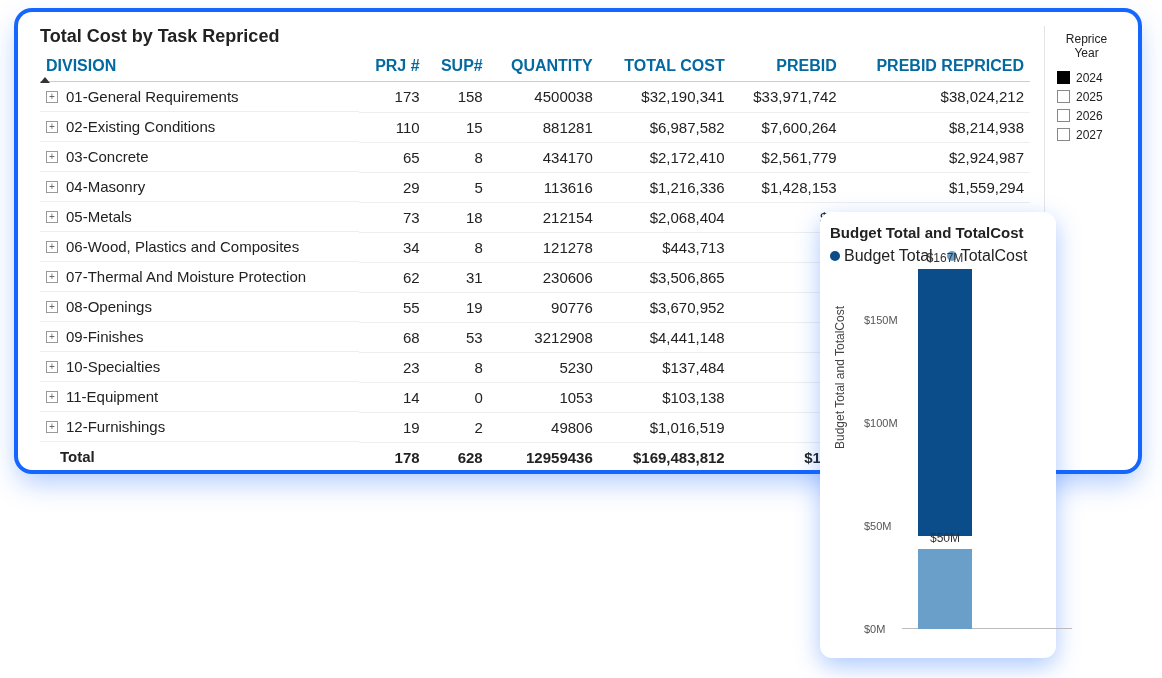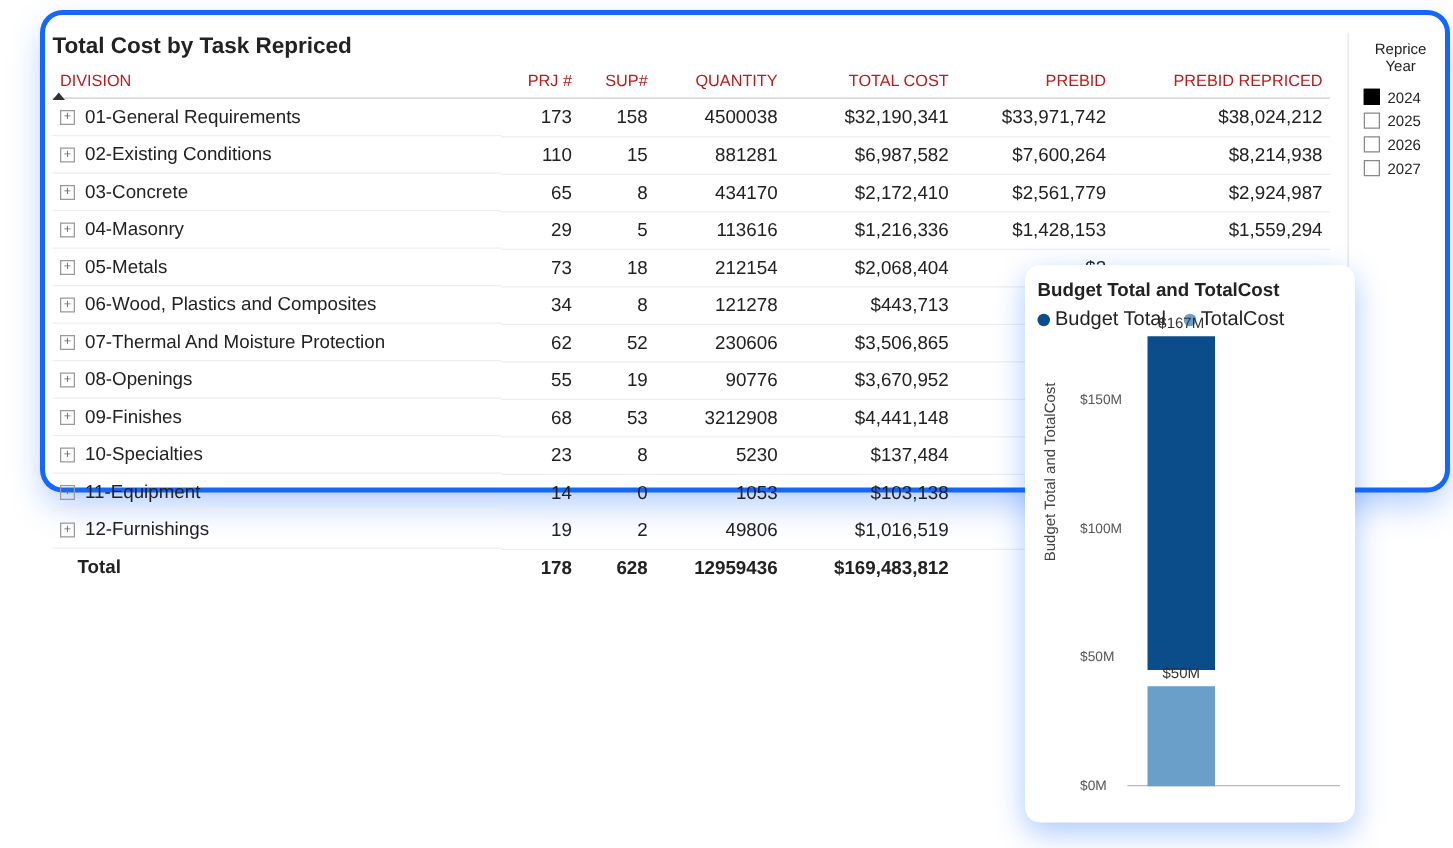--- a/index.html
+++ b/index.html
@@ -14,49 +14,49 @@
     }
     
     .card {
       position: absolute;
       background: #fff;
       border-radius: 14px;
       box-shadow: 0 0 0 4px #1565ff, 0 12px 28px rgba(21,101,255,0.35);
     }
     
     .main-card {
-      left: 36px;
+      left: 18px;
       top: 12px;
       width: 1120px;
-      height: 378px;
-      padding: 14px 6px 10px;
+      height: 458px;
+      padding: 14px 22px 10px;
       display: flex;
     }
     
     .table-area { flex: 1; }
     
     .title {
       font-size: 18px;
       font-weight: 700;
       margin-bottom: 6px;
     }
     
     table {
       width: 100%;
       border-collapse: collapse;
       font-size: 15px;
     }
     
     th {
       text-align: left;
-      font-weight: 400;
-      font-size: 13px;
+      font-weight: 700;
+      font-size: 16px;
       padding: 4px 6px 6px;
       border-bottom: 1px solid #ccc;
-      color: #b91c1c;
+      color: #0369a1;
     }
     th.num { text-align: right; }
     th.sort { position: relative; }
     th.sort::after {
       content: '';
       position: absolute;
       left: 0;
       bottom: -2px;
       border-left: 5px solid transparent;
       border-right: 5px solid transparent;
@@ -107,21 +107,21 @@
       height: 13px;
       border: 1px solid #888;
       display: inline-block;
     }
     .swatch.active { background: #000; border-color: #000; }
     
     .chart-card {
       position: absolute;
       left: 820px;
       top: 212px;
-      width: 264px;
+      width: 236px;
       height: 446px;
       background: #fff;
       border-radius: 12px;
       box-shadow: 0 8px 24px rgba(21,101,255,0.35);
       padding: 12px 10px 8px;
     }
     .chart-title {
       font-size: 15px;
       font-weight: 700;
       margin-bottom: 6px;
@@ -279,21 +279,21 @@
             <td class="num">$443,713</td>
             <td class="num">$</td>
             <td class="num"></td>
           </tr>
           <tr>
             <td class="div-cell">
               <span class="expand">+</span>
               <span>07-Thermal And Moisture Protection</span>
             </td>
             <td class="num">62</td>
-            <td class="num">52</td>
+            <td class="num">31</td>
             <td class="num">230606</td>
             <td class="num">$3,506,865</td>
             <td class="num">$2</td>
             <td class="num"></td>
           </tr>
           <tr>
             <td class="div-cell">
               <span class="expand">+</span>
               <span>08-Openings</span>
             </td>

